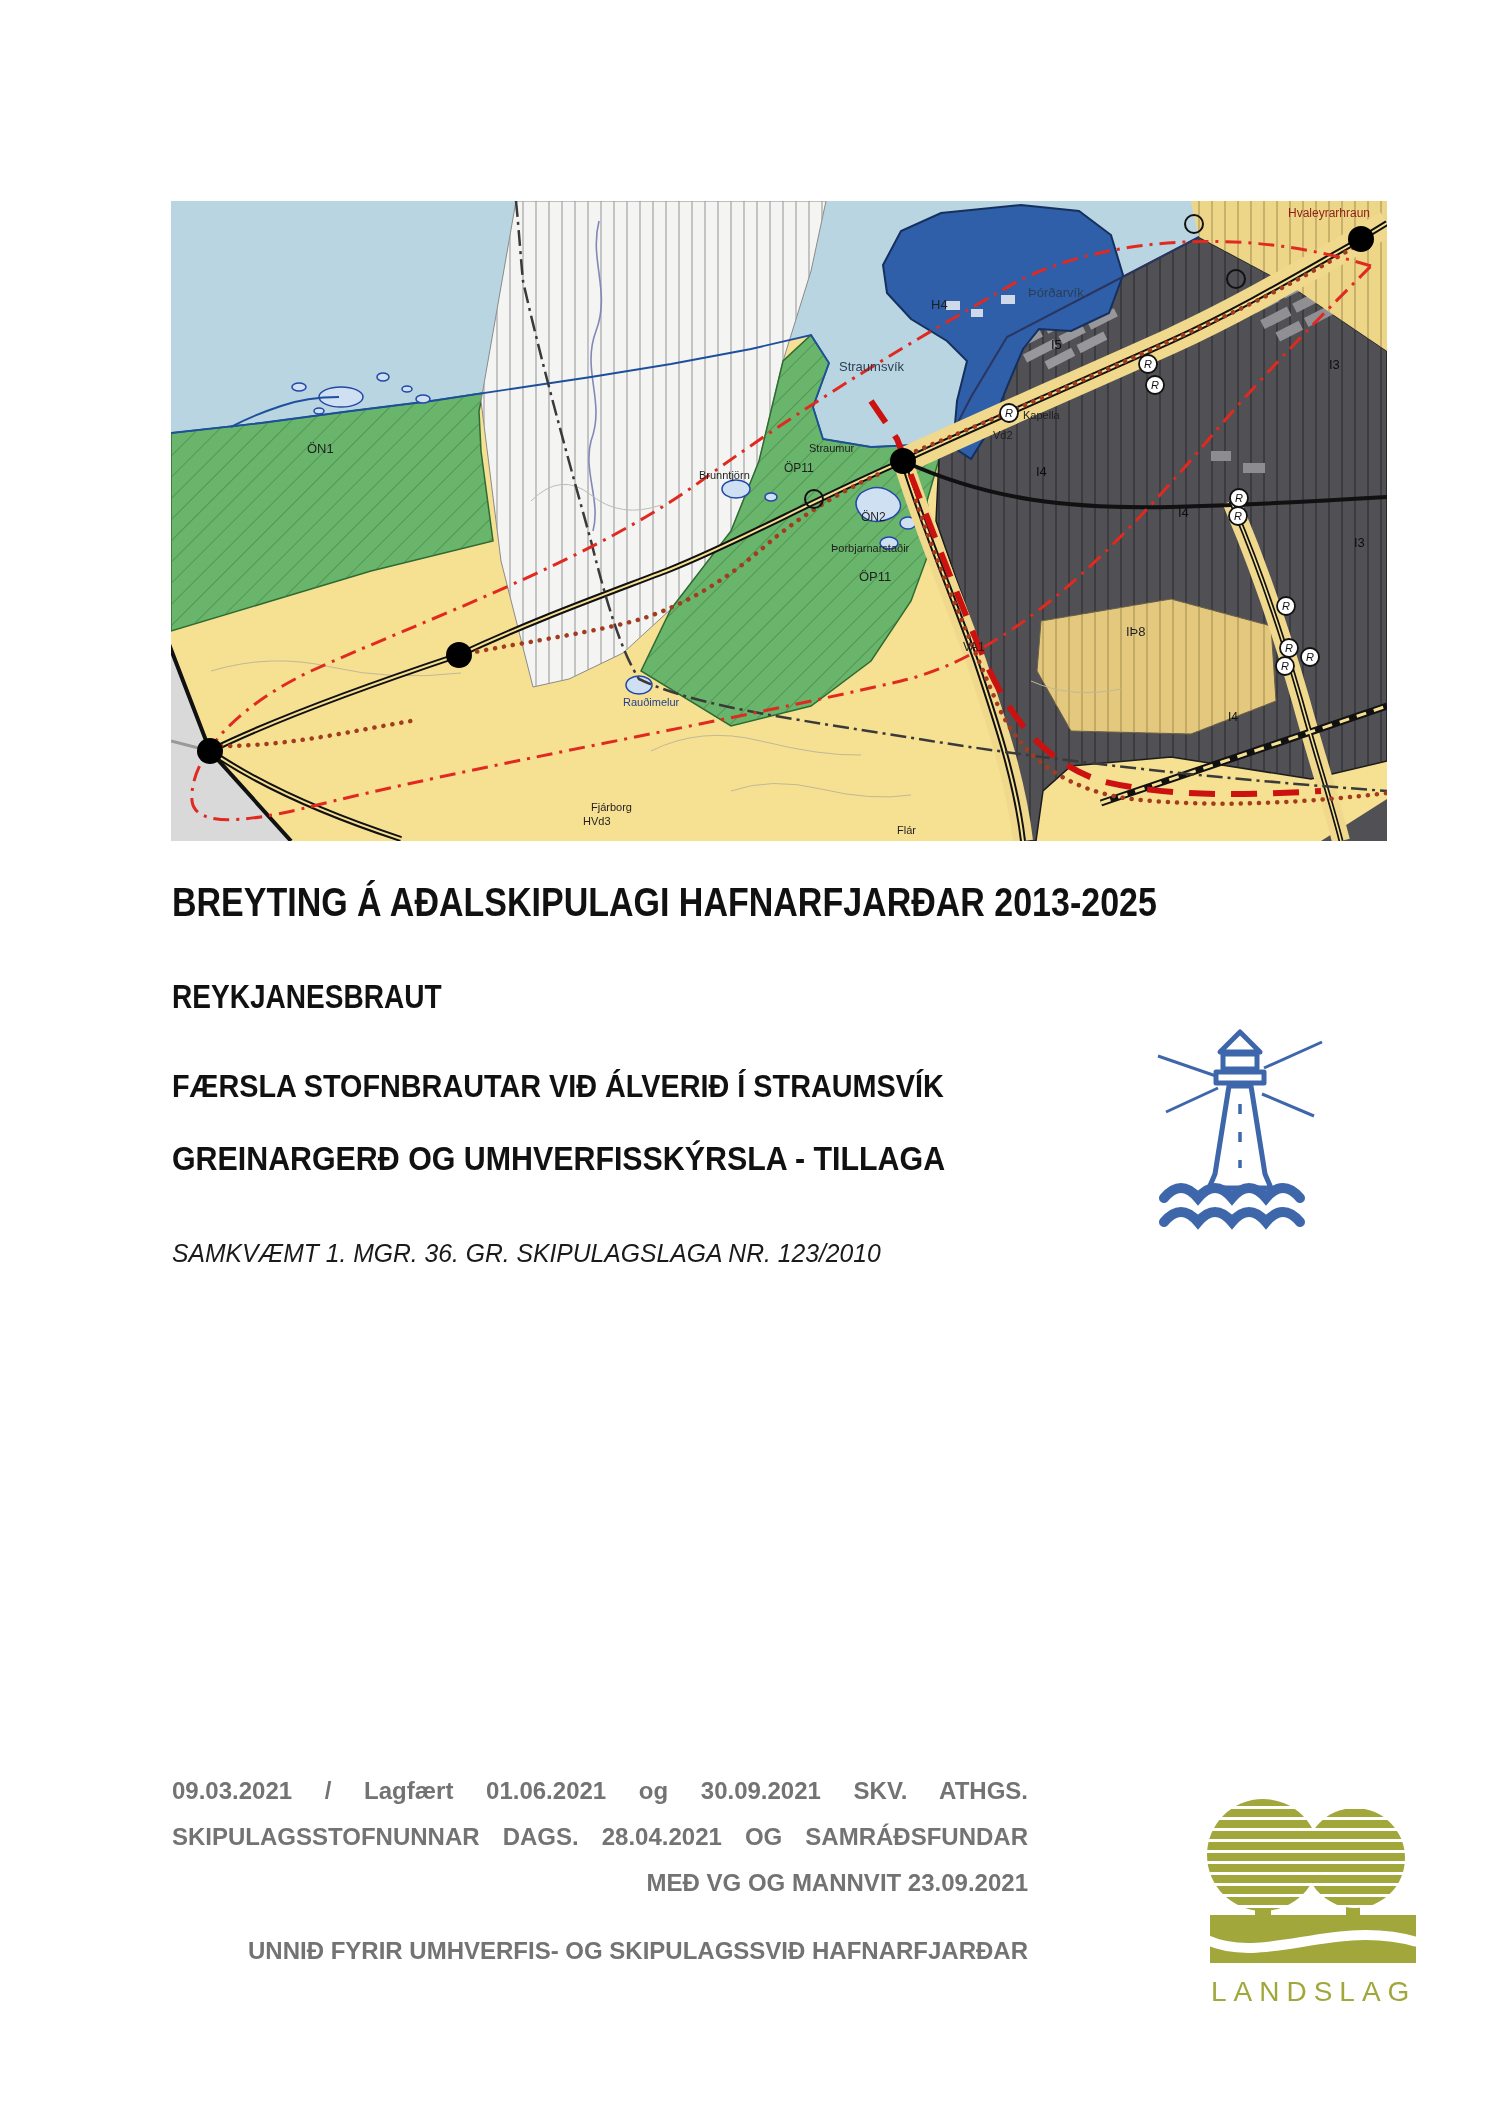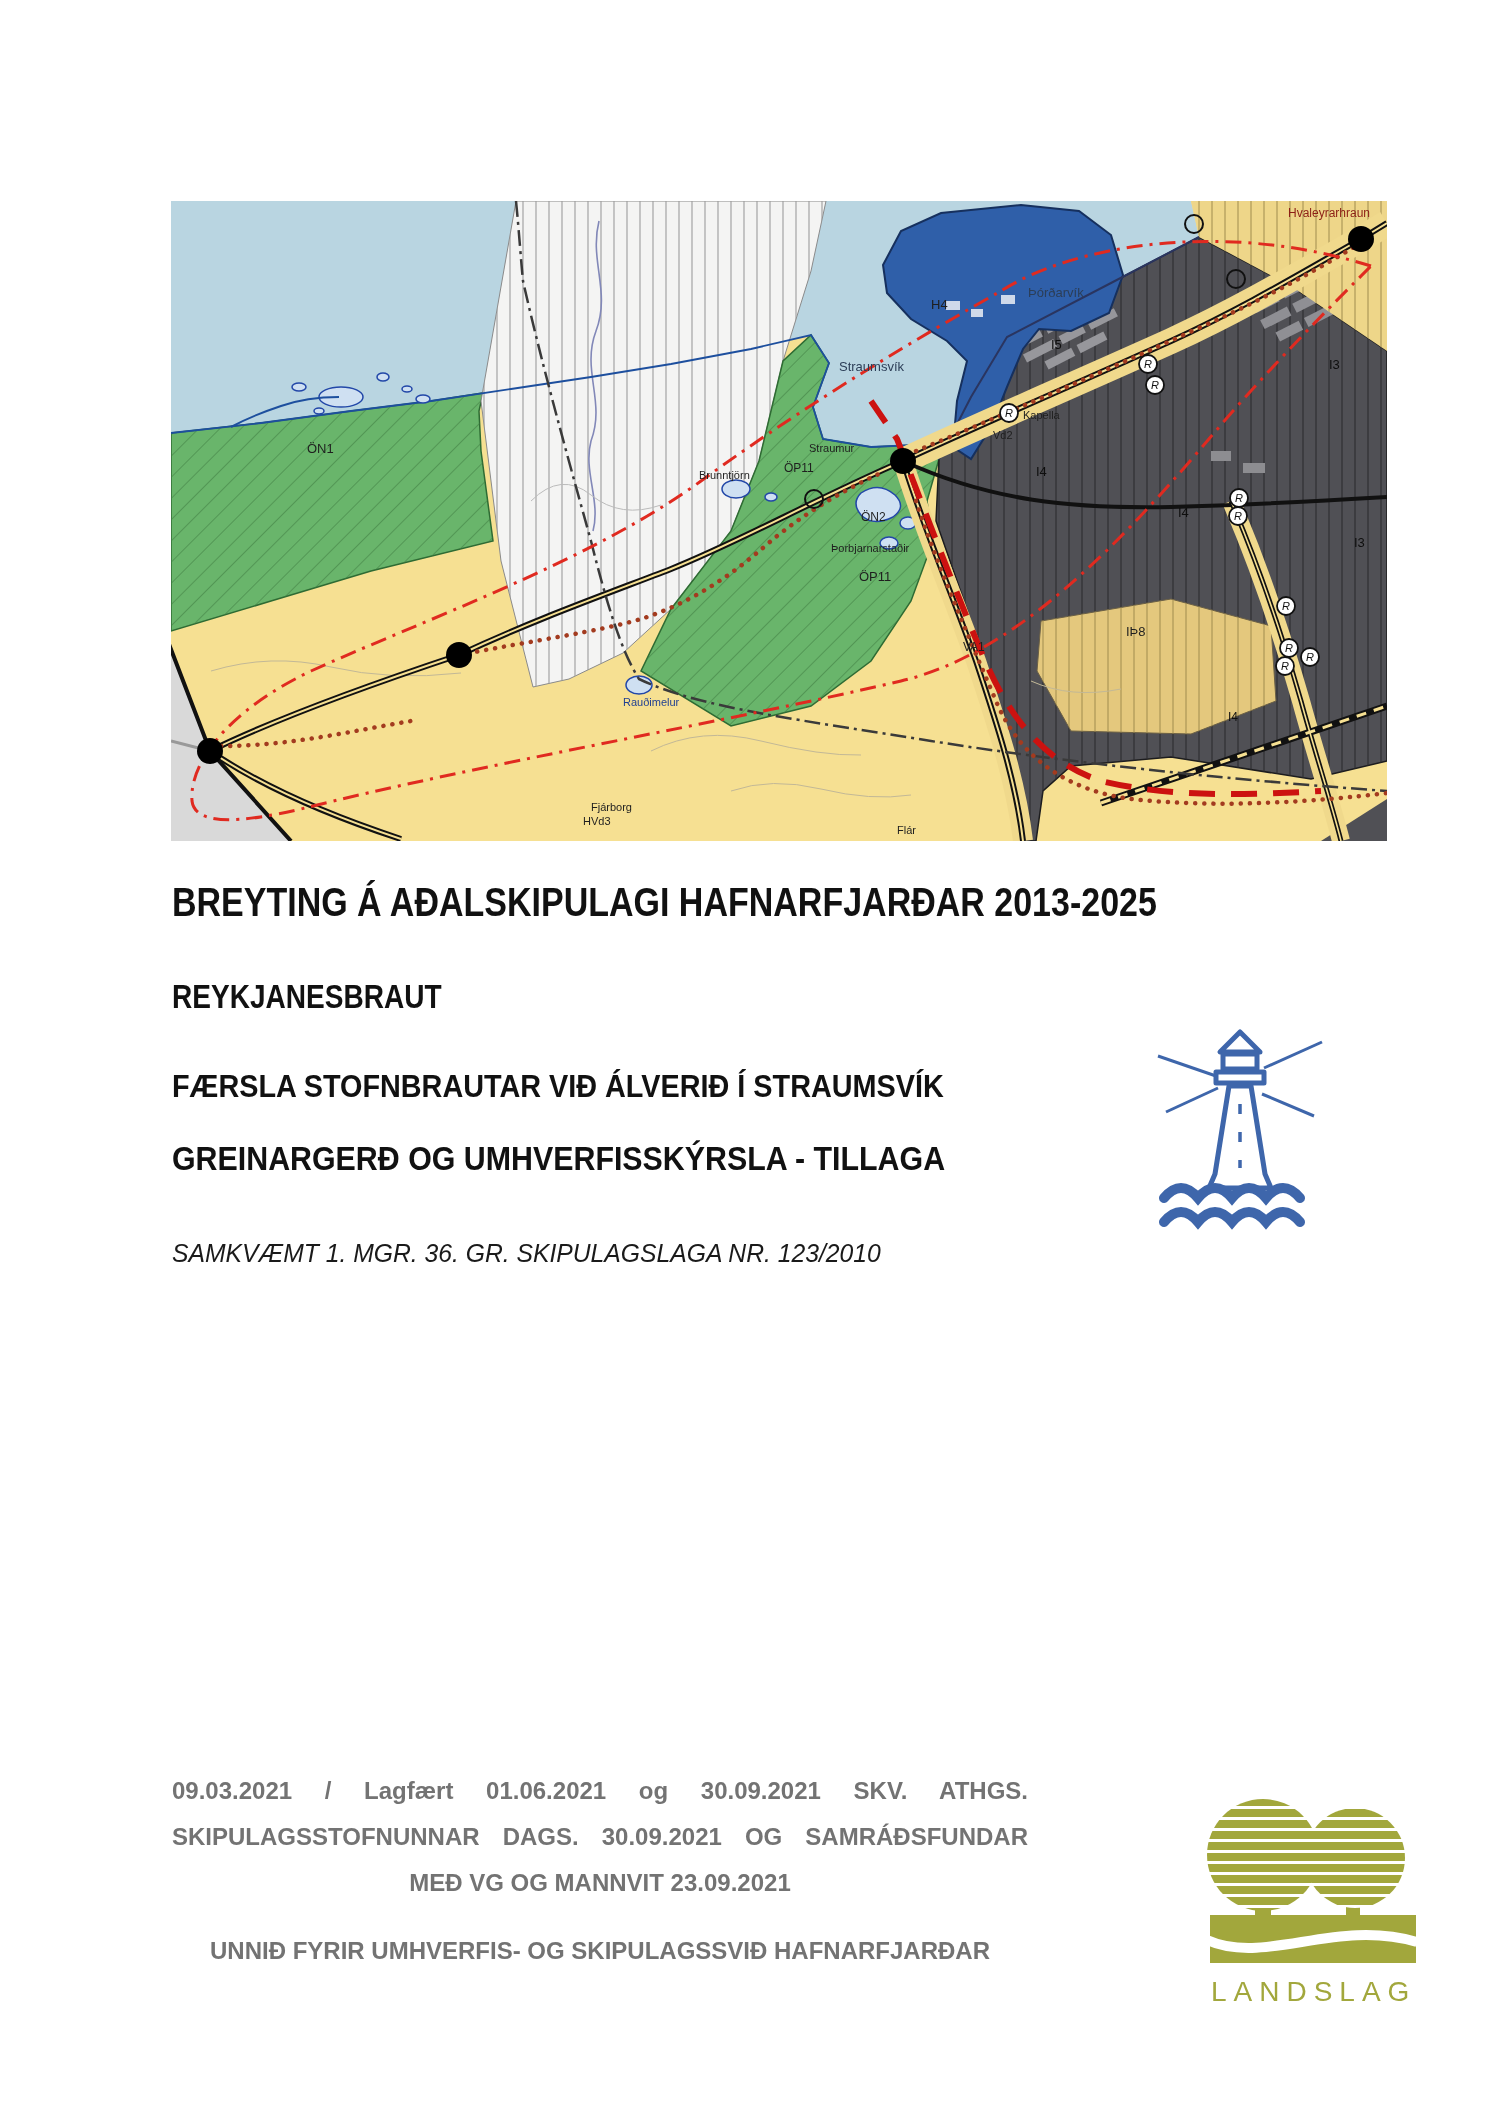--- a/index.html
+++ b/index.html
@@ -9,21 +9,21 @@
   }
   .abs{position:absolute;}
   .cond{transform-origin:0 0;white-space:nowrap;color:#111;}
   #title-main{left:172px;top:880px;font-size:40px;font-weight:700;transform:scaleX(.85);}
   #title-sub1{left:172px;top:978px;font-size:33px;font-weight:700;transform:scaleX(.85);}
   #title-sub2{left:172px;top:1068px;font-size:32px;font-weight:700;transform:scaleX(.90);}
   #title-sub3{left:172px;top:1140px;font-size:33px;font-weight:700;transform:scaleX(.92);}
   #title-legal{left:172px;top:1238px;font-size:26px;font-style:italic;font-weight:400;transform:scaleX(.95);color:#1a1a1a;}
   #footer-block{left:172px;top:1768px;width:856px;font-size:24px;font-weight:700;color:#737373;line-height:46px;}
   .jline{text-align:justify;text-align-last:justify;white-space:normal;}
-  .nline{text-align:center;}
+  .nline{text-align:right;}
   #footer-client{margin-top:22px;}
   #map-wrap{left:171px;top:201px;width:1216px;height:640px;}
   #lighthouse-wrap{left:1150px;top:1026px;width:180px;height:212px;}
   #landslag-wrap{left:1205px;top:1798px;width:220px;height:215px;}
   svg{display:block;}
   text{font-family:"Liberation Sans",sans-serif;}
 </style>
 </head>
 <body>
 
@@ -278,21 +278,21 @@
   </g>
   <g fill="none" stroke-width="10" stroke-linecap="round" stroke="#3e66ab">
     <path d="M14,172 q17,-20 34,0 q17,-20 34,0 q17,-20 34,0 q17,-20 34,0"></path>
     <path d="M14,196 q17,-20 34,0 q17,-20 34,0 q17,-20 34,0 q17,-20 34,0"></path>
   </g>
 </svg>
 </div>
 
 <div id="footer-block" class="abs">
   <div class="jline">09.03.2021 / Lagfært 01.06.2021 og 30.09.2021 SKV. ATHGS.</div>
-  <div class="jline">SKIPULAGSSTOFNUNNAR DAGS. 30.09.2021 OG SAMRÁÐSFUNDAR</div>
+  <div class="jline">SKIPULAGSSTOFNUNNAR DAGS. 28.04.2021 OG SAMRÁÐSFUNDAR</div>
   <div class="nline">MEÐ VG OG MANNVIT 23.09.2021</div>
   <div id="footer-client" class="nline">UNNIÐ FYRIR UMHVERFIS- OG SKIPULAGSSVIÐ HAFNARFJARÐAR</div>
 </div>
 
 <div id="landslag-wrap" class="abs">
 <svg width="220" height="215" viewBox="0 0 220 215">
   <defs>
     <pattern id="treeStripes" width="12" height="11" patternUnits="userSpaceOnUse">
       <rect width="12" height="11" fill="#a2a73c" class="ls-fill"></rect>
       <rect y="8" width="12" height="3" fill="#ffffff"></rect>

